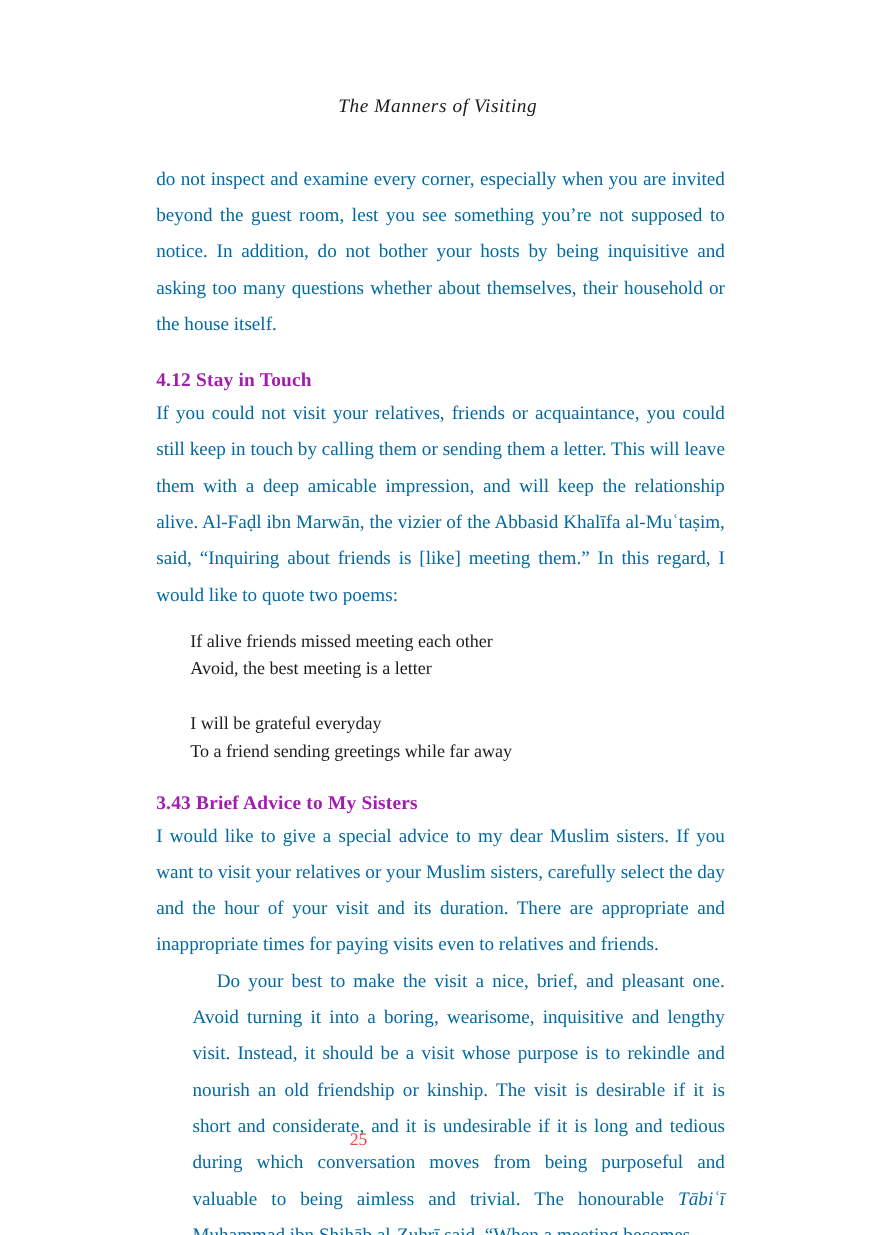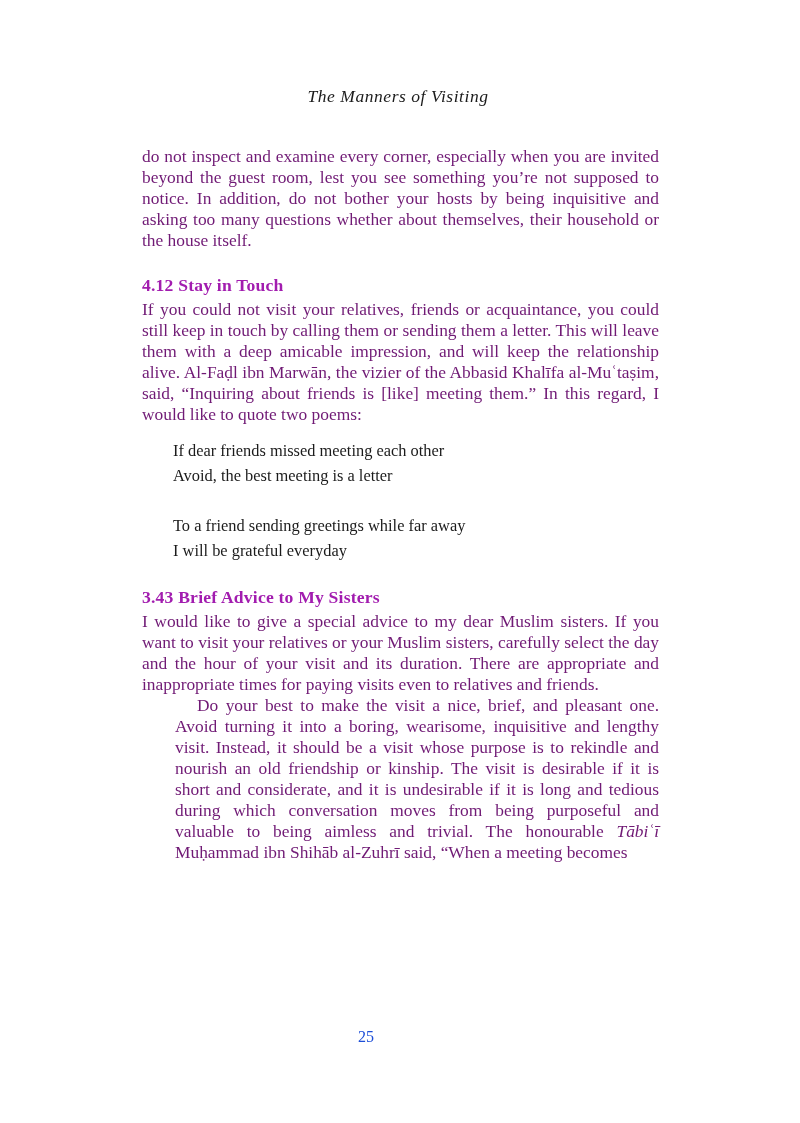--- a/index.html
+++ b/index.html
@@ -37,24 +37,24 @@
   .column {
     position: absolute;
     top: 146px;
     left: 142px;
     width: 517px;
   }
 
   p.body-text {
     margin: 0;
     font-size: 17.4px;
-    line-height: 21px;
+    line-height: 33px;
     text-align: justify;
     text-justify: inter-word;
-    color: #701a75;
+    color: #0369a1;
     hyphens: none;
   }
   p.body-text.indent {
     text-indent: 22px;
     margin-left: 33px;
   }
 
   h2.section-heading {
     margin: 0;
     font-size: 17.6px;
@@ -81,22 +81,21 @@
 
   
   .folio {
     position: absolute;
     top: 1028px;
     left: 0;
     width: 652px;
     text-align: center;
     font-size: 16px;
     font-variant-numeric: oldstyle-nums;
-    color: #1d4ed8;
-    margin-left: 40px;
+    color: #ef4444;
   }
 
   i.translit { font-style: italic; }
 </style>
 </head>
 <body>
 
 <div class="page">
 
   <div class="running-header">The Manners of Visiting</div>
@@ -107,29 +106,29 @@
 
     <div class="gap-before-heading"></div>
 
     <h2 class="section-heading">4.12 Stay in Touch</h2>
 
     <p class="body-text">If you could not visit your relatives, friends or acquaintance, you could still keep in touch by calling them or sending them a letter. This will leave them with a deep amicable impression, and will keep the relationship alive. Al-Faḍl ibn Marwān, the vizier of the Abbasid Khalīfa al-Muʿtaṣim, said, “Inquiring about friends is [like] meeting them.” In this regard, I would like to quote two poems:</p>
 
     <div class="gap-small"></div>
 
     <div class="poem">
-      <span class="poem-line">If dear friends missed meeting each other</span>
+      <span class="poem-line">If alive friends missed meeting each other</span>
       <span class="poem-line">Avoid, the best meeting is a letter</span>
     </div>
 
     <div class="poem-gap"></div>
 
     <div class="poem">
+      <span class="poem-line">I will be grateful everyday</span>
       <span class="poem-line">To a friend sending greetings while far away</span>
-      <span class="poem-line">I will be grateful everyday</span>
     </div>
 
     <div class="gap-before-heading"></div>
 
     <h2 class="section-heading">3.43 Brief Advice to My Sisters</h2>
 
     <p class="body-text">I would like to give a special advice to my dear Muslim sisters. If you want to visit your relatives or your Muslim sisters, carefully select the day and the hour of your visit and its duration. There are appropriate and inappropriate times for paying visits even to relatives and friends.</p>
 
     <p class="body-text indent"><span>Do your best to make the visit a nice, brief, and pleasant one. Avoid turning it into a boring, wearisome, inquisitive and lengthy visit. Instead, it should be a visit whose purpose is to rekindle and nourish an old friendship or kinship. The visit is desirable if it is short and considerate, and it is undesirable if it is long and tedious during which conversation moves from being purposeful and valuable to being aimless and trivial. The honourable </span><i class="translit">Tābiʿī</i><span> Muḥammad ibn Shihāb al-Zuhrī said, “When a meeting becomes</span></p>
 

